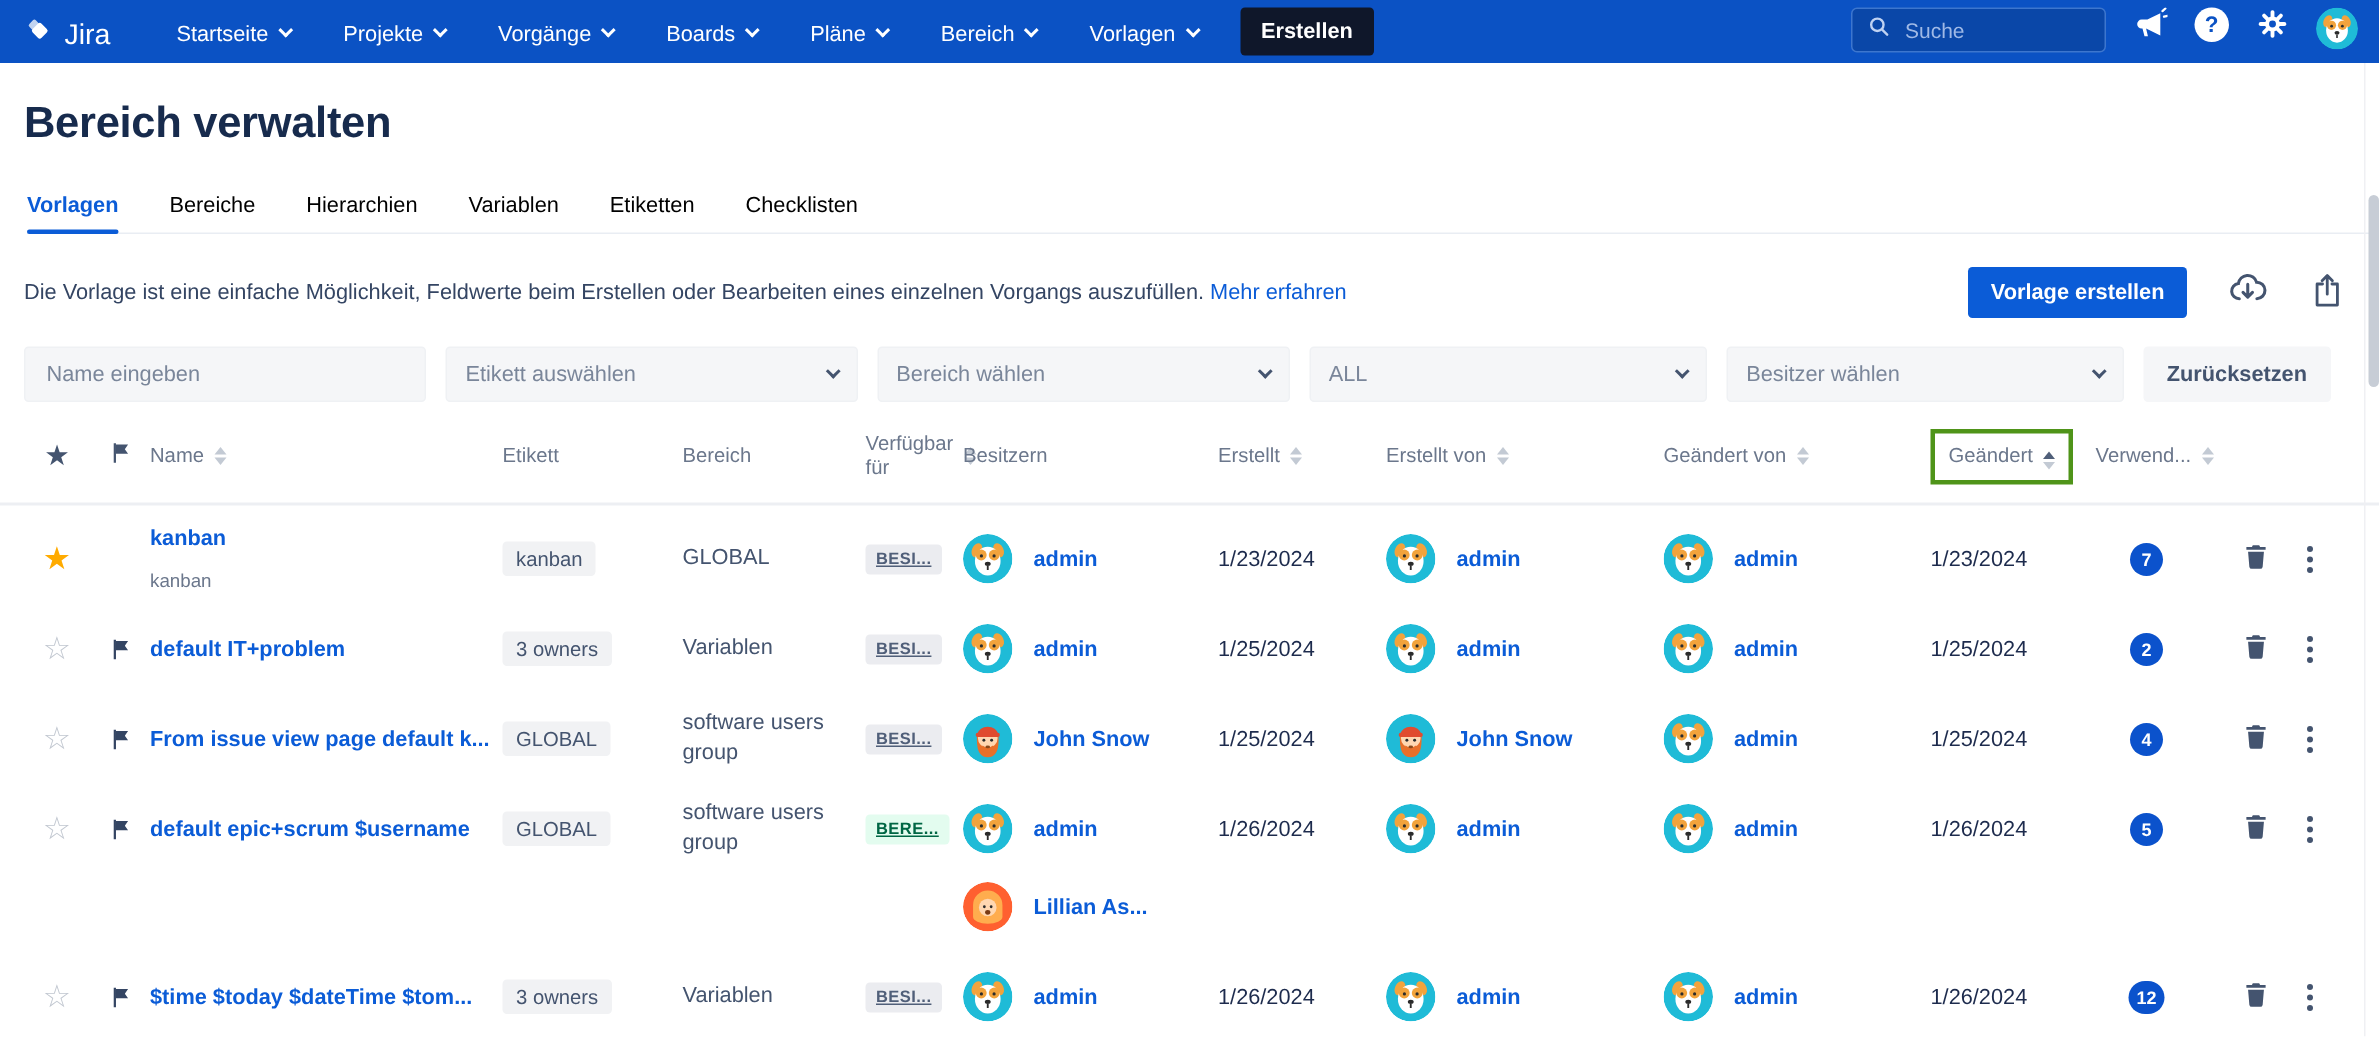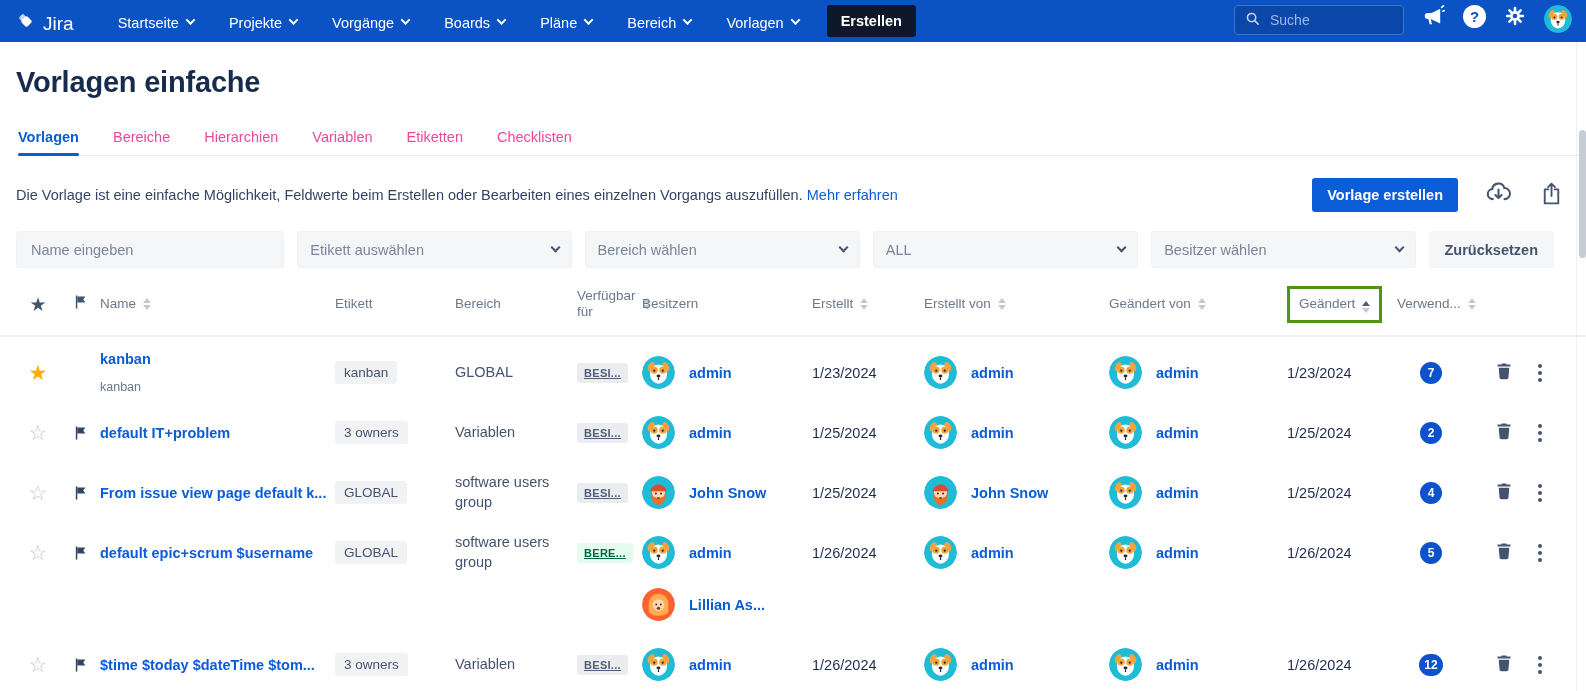--- a/index.html
+++ b/index.html
@@ -19,21 +19,21 @@
   .nav-search input { background:transparent; border:none; outline:none; color:#DCE8FB; font-family:inherit; font-size:14px; width:120px; }
   .nav-search input::placeholder { color:#9FB9E6; }
   .nav-icon-btn { background:none; border:none; padding:0; cursor:pointer; display:flex; align-items:center; }
   .help-circle { width:23px; height:23px; border-radius:50%; background:#fff; color:#0B52C4; font-weight:700; font-size:15px; display:flex; align-items:center; justify-content:center; }
   .avatar { display:inline-flex; border-radius:50%; overflow:hidden; flex:none; }
 
   
   .page { padding:0 0 0 0; }
   .page-title { font-size:29px; font-weight:700; color:#172B4D; margin:24px 0 0 16px; letter-spacing:-0.2px; }
   .tabs { display:flex; gap:34px; margin:26px 0 0 18px; border-bottom:1px solid #E9EDF3; padding-right:16px; }
-  .tab { font-size:14.5px; color:#ec4899; padding:4px 0 10px; cursor:pointer; position:relative; white-space:nowrap; }
+  .tab { font-size:14.5px; color:#000000; padding:4px 0 10px; cursor:pointer; position:relative; white-space:nowrap; }
   .tab.active { color:#0B5CD7; font-weight:700; }
   .tab.active::after { content:""; position:absolute; left:0; right:0; bottom:-1px; height:3px; background:#0B5CD7; border-radius:2px; }
 
   .desc-row { display:flex; justify-content:space-between; align-items:center; padding:16px 22px 0 16px; }
   .desc-text { font-size:14.5px; color:#344563; }
   .desc-text a { color:#0B5CD7; text-decoration:none; cursor:pointer; }
   .desc-actions { display:flex; align-items:center; gap:27px; }
   .primary-btn { background:#0B5CD7; color:#fff; border:none; font-family:inherit; font-size:14.5px; font-weight:700; padding:9px 15px; border-radius:3px; cursor:pointer; white-space:nowrap; }
   .icon-plain { background:none; border:none; padding:0; cursor:pointer; display:flex; align-items:center; }
 
@@ -183,21 +183,21 @@
             <circle cx="11.9" cy="14.2" r="1.05" fill="#2b2b2b"></circle>
             <circle cx="20.1" cy="14.2" r="1.05" fill="#2b2b2b"></circle>
             <ellipse cx="16" cy="19.3" rx="1.9" ry="1.4" fill="#2b2b2b"></ellipse>
             <path d="M16 20.7v2.6" stroke="#2b2b2b" stroke-width="1.2"></path>
           </svg>
         </span></span>
   </div>
 </nav>
 
 <main class="page">
-  <h1 class="page-title">Vorlagen einfache</h1>
+  <h1 class="page-title">Bereich verwalten</h1>
 
   <div class="tabs" id="tabs">
       <div class="tab active">Vorlagen</div>
       <div class="tab">Bereiche</div>
       <div class="tab">Hierarchien</div>
       <div class="tab">Variablen</div>
       <div class="tab">Etiketten</div>
       <div class="tab">Checklisten</div>
     </div>
 

